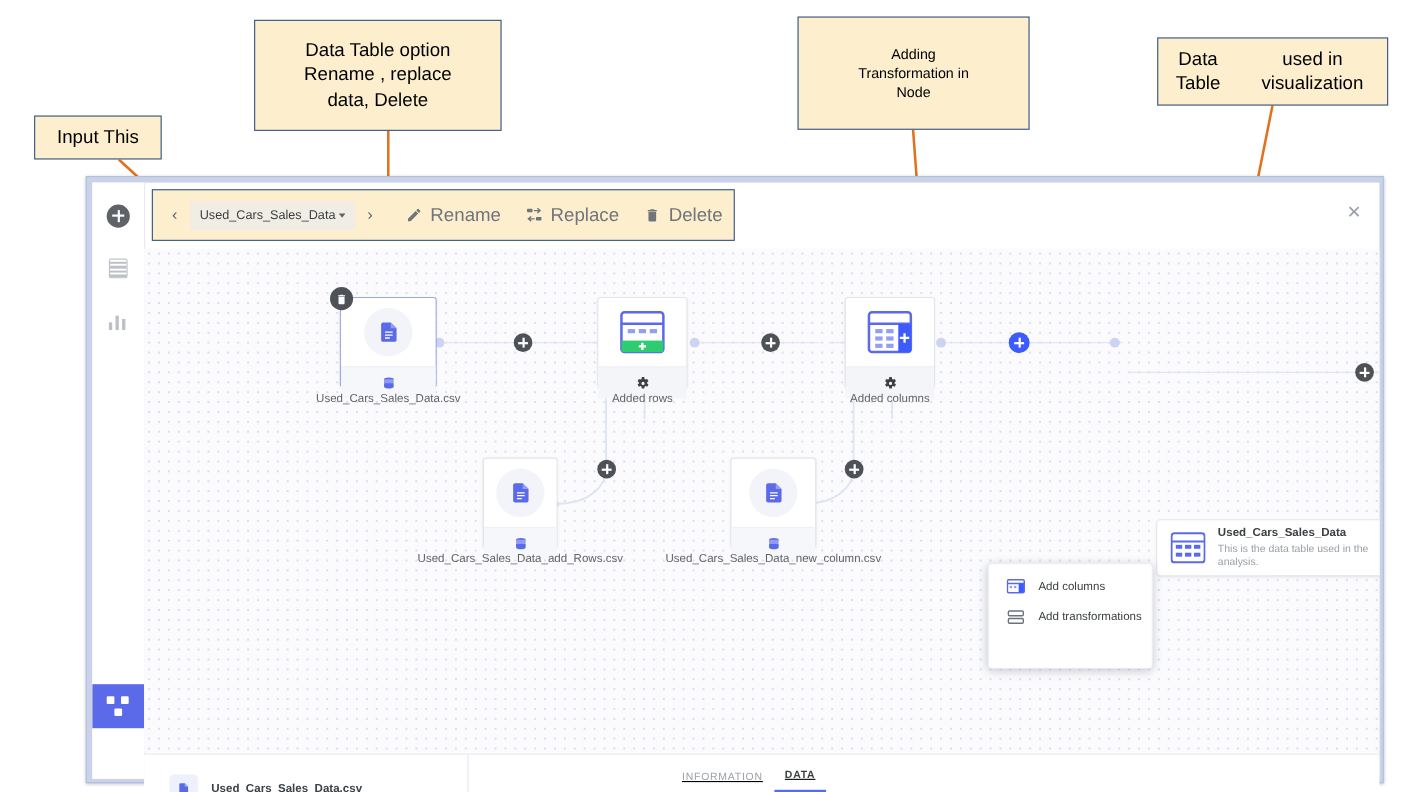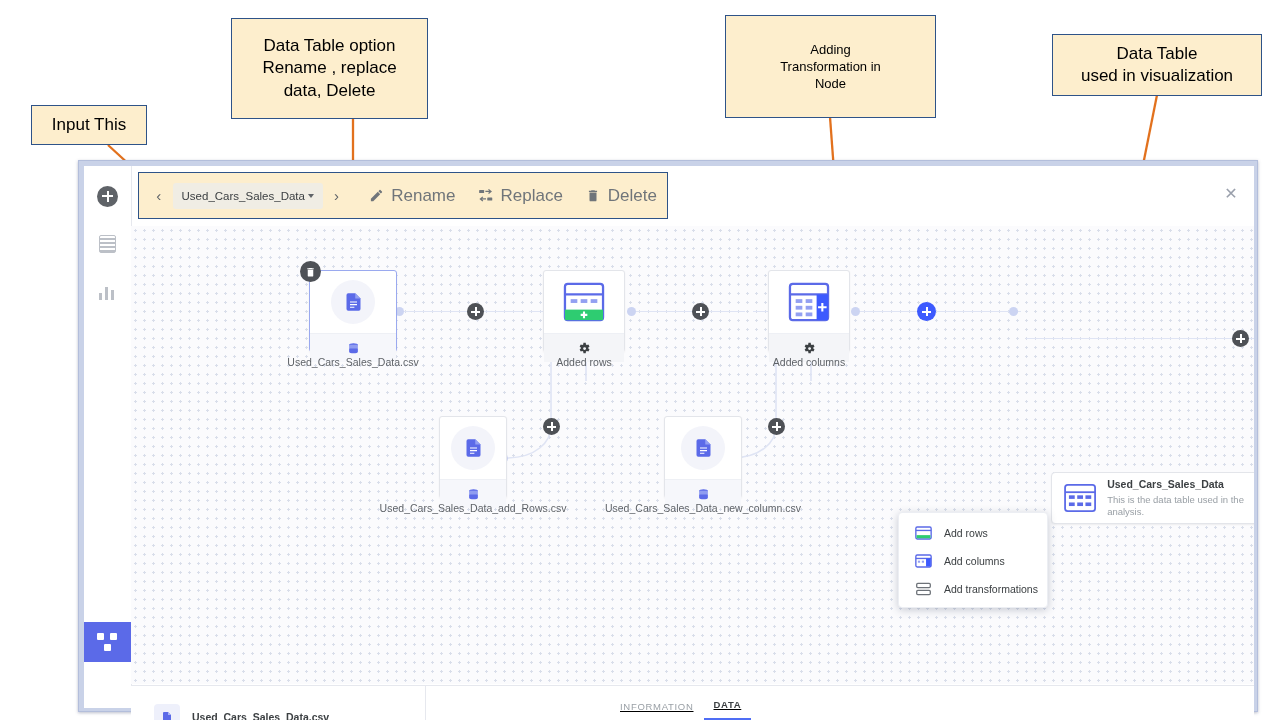--- a/index.html
+++ b/index.html
@@ -123,33 +123,33 @@
     <line x1="108" y1="145" x2="242" y2="268" stroke="#e2711d" stroke-width="2.3" marker-end="url(#ah)"></line>
     <line x1="353" y1="119" x2="353" y2="168" stroke="#e2711d" stroke-width="2.3" marker-end="url(#ah)"></line>
     <line x1="830" y1="117" x2="841" y2="266" stroke="#e2711d" stroke-width="2.3" marker-end="url(#ah)"></line>
     <line x1="1157" y1="95" x2="1128" y2="240" stroke="#e2711d" stroke-width="2.3" marker-end="url(#ah)"></line>
   </svg>
 
   <div class="callout" style="left:31px;top:105px;width:116px;height:40px;font-size:17px;">
     <span>Input This</span>
   </div>
 
-  <div class="callout" style="left:231px;top:18px;width:197px;height:101px;font-size:17px;flex-direction:column;">
+  <div class="callout" style="left:231px;top:18px;width:225px;height:101px;font-size:17px;flex-direction:column;">
     <span>Data Table option</span>
     <span>Rename , replace</span>
     <span>data,  Delete</span>
   </div>
 
   <div class="callout" style="left:725px;top:15px;width:211px;height:103px;font-size:13px;flex-direction:column;">
     <span>Adding</span>
     <span>Transformation in</span>
     <span>Node</span>
   </div>
 
-  <div class="callout" style="left:1052px;top:34px;width:210px;height:62px;font-size:17px;flex-direction:column;">
+  <div class="callout" style="left:1052px;top:34px;width:210px;height:62px;font-size:17px;flex-direction:row;">
     <span>Data Table</span>
     <span>used in visualization</span>
   </div>
 
   <div id="appwin">
     <div id="appwin-inner">
 
       <div id="rail">
         <div class="rail-btn" style="top:8px">
           <div class="rail-plus"></div>
@@ -369,28 +369,20 @@
             <div class="tt">Used_Cars_Sales_Data</div>
             <div class="ds">This is the data table used in the analysis.</div>
           </div>
         </div>
 
         <div id="menu">
           <div class="mi">
             <svg width="17" height="14" viewBox="0 0 20 16">
               <rect x="1" y="1" width="18" height="14" rx="1.6" fill="#fff" stroke="#5b6ae8" stroke-width="1.6"></rect>
               <line x1="1" y1="5" x2="19" y2="5" stroke="#5b6ae8" stroke-width="1.6"></line>
-              <rect x="1.8" y="10.5" width="16.4" height="3.7" fill="#2ecc71"></rect>
-            </svg>
-            <span>Add rows</span>
-          </div>
-          <div class="mi">
-            <svg width="17" height="14" viewBox="0 0 20 16">
-              <rect x="1" y="1" width="18" height="14" rx="1.6" fill="#fff" stroke="#5b6ae8" stroke-width="1.6"></rect>
-              <line x1="1" y1="5" x2="19" y2="5" stroke="#5b6ae8" stroke-width="1.6"></line>
               <rect x="13" y="5" width="5.6" height="9.5" fill="#3d5afe"></rect>
               <rect x="3.4" y="7.6" width="2.6" height="2.4" fill="#93a0f2"></rect>
               <rect x="8" y="7.6" width="2.6" height="2.4" fill="#93a0f2"></rect>
             </svg>
             <span>Add columns</span>
           </div>
           <div class="mi">
             <svg width="17" height="14" viewBox="0 0 20 16">
               <rect x="2" y="1.5" width="16" height="5" rx="1.3" fill="#fff" stroke="#6d7278" stroke-width="1.5"></rect>
               <rect x="2" y="9.5" width="16" height="5" rx="1.3" fill="#fff" stroke="#6d7278" stroke-width="1.5"></rect>

